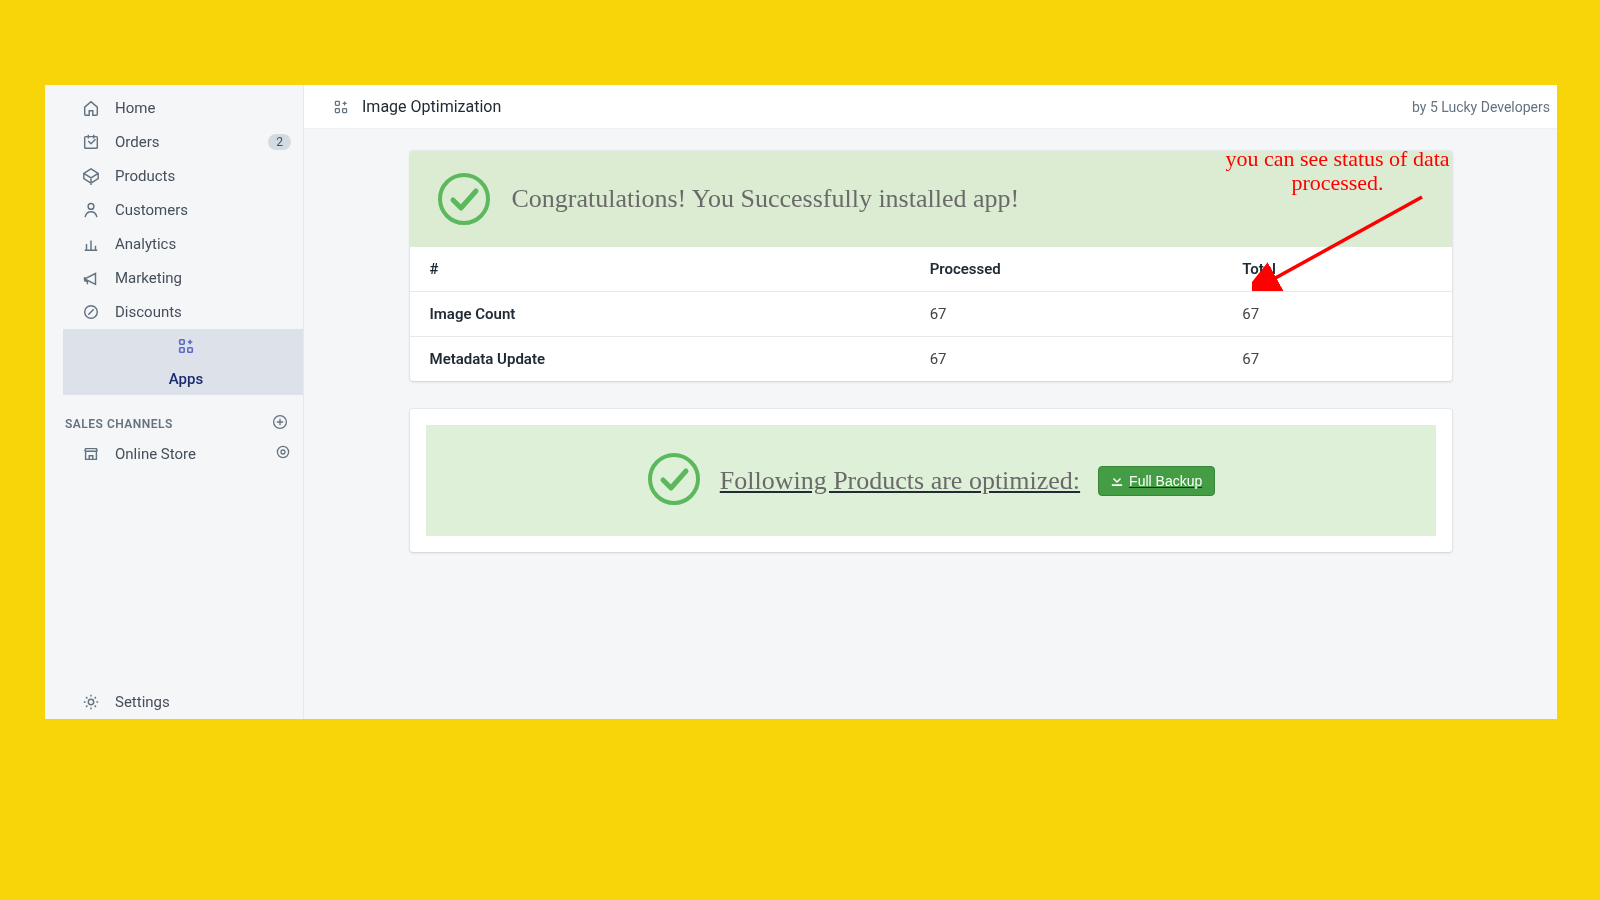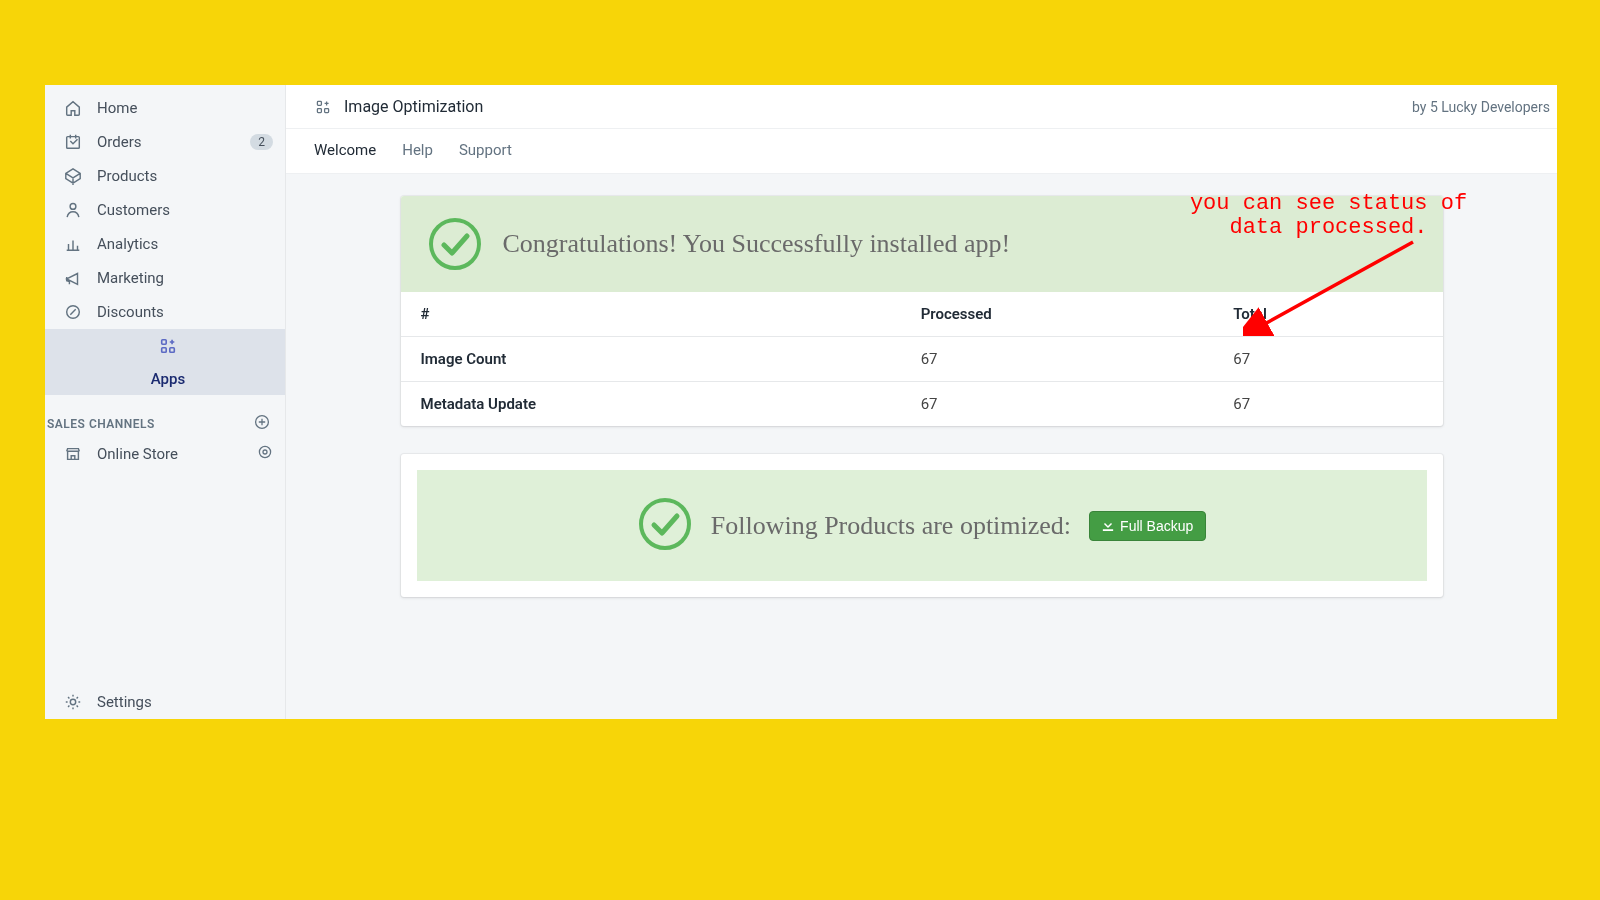--- a/index.html
+++ b/index.html
@@ -20,20 +20,21 @@
     background: #f4f6f8;
     display: flex;
   }
   
   .sidebar {
     width: 240px;
     background: #f4f6f8;
     display: flex;
     flex-direction: column;
     padding-top: 6px;
+    margin-left: 18px;
   }
   .nav-item {
     display: flex;
     align-items: center;
     gap: 14px;
     padding: 7px 12px 7px 18px;
     color: #454f5b;
     cursor: pointer;
     font-size: 15px;
   }
@@ -141,21 +142,21 @@
   table.status th, table.status td {
     text-align: left;
     padding: 13px 20px;
     font-size: 15px;
     border-top: 1px solid #e6e8ea;
     color:#444;
   }
   table.status th { font-weight:600; color:#212b36; border-top:none; }
   table.status td:first-child { font-weight:600; color:#212b36; }
 
-  .card2 { padding:16px; }
+  .card2 { padding:16px;text-decoration:underline; }
   .alert2 {
     background: #dff0d8;
     display:flex; align-items:center; justify-content:center; gap:18px;
     padding: 26px 20px;
   }
   .alert2 .alert-text { font-size:26px; }
   .btn-green {
     background: #449d44;
     border: 1px solid #398439;
     color: #fff;
@@ -164,21 +165,21 @@
     border-radius: 4px;
     display: inline-flex;
     align-items: center;
     gap: 6px;
     cursor: pointer;
   }
 
   
   .anno-text {
     position: absolute;
-    font-family: Liberation Mono, monospace;
+    font-family: Liberation Serif, serif;
     font-size: 22px;
     color: #ff0000;
     text-align: center;
     line-height: 1.1;
     right: -36px;
     top: -4px;
     width: 300px;
     pointer-events: none;
   }
   .arrow-svg {
@@ -309,25 +310,20 @@
             <rect x="3" y="3" width="5" height="5" rx="1"></rect>
             <rect x="12" y="12" width="5" height="5" rx="1"></rect>
             <rect x="3" y="12" width="5" height="5" rx="1"></rect>
             <path d="M14.5 3v5M12 5.5h5"></path>
           </svg>
       </span>
       <span>Image Optimization</span>
       <span class="byline">by 5 Lucky Developers</span>
     </div>
 
-    <div class="tabbar">
-      <span class="tab active">Welcome</span>
-      <span class="tab">Help</span>
-      <span class="tab">Support</span>
-    </div>
 
     <div class="content">
 
       <div class="card">
 
         <div class="alert first">
           <span class="check">
             <svg viewBox="0 0 56 56" width="56" height="56">
                 <circle cx="28" cy="28" r="24" fill="none" stroke="#5cb85c" stroke-width="4"></circle>
                 <path d="M17 29l8 8 15-17" fill="none" stroke="#5cb85c" stroke-width="5" stroke-linecap="round" stroke-linejoin="round"></path>

